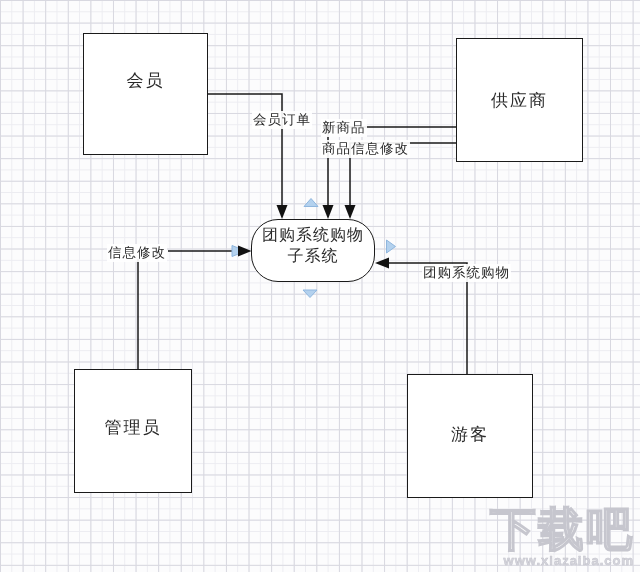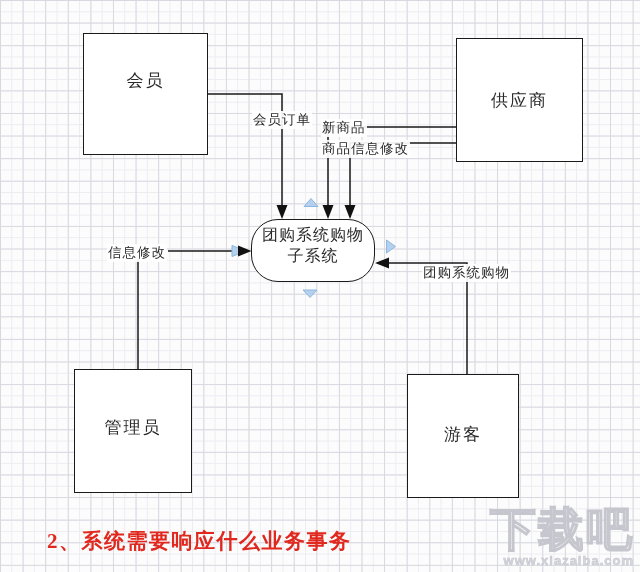--- a/index.html
+++ b/index.html
@@ -16,21 +16,21 @@
   }
   svg.connectors{position:absolute;left:0;top:0;z-index:1;}
   .node{
     position:absolute;z-index:3;background:#fff;border:1.5px solid #1a1a1a;
     display:flex;align-items:center;justify-content:center;
     box-sizing:border-box;font-size:17px;color:#2a2a2a;letter-spacing:2px;
   }
   .node-member{left:83px;top:33px;width:125px;height:122px;padding-bottom:28px;}
   .node-supplier{left:456px;top:38px;width:127px;height:124px;}
   .node-admin{left:74px;top:369px;width:118px;height:124px;padding-bottom:8px;}
-  .node-visitor{left:407px;top:374px;width:112px;height:124px;padding-bottom:4px;}
+  .node-visitor{left:407px;top:374px;width:126px;height:124px;padding-bottom:4px;}
   .node-system{
     left:251px;top:219px;width:124px;height:63px;border-radius:27px;
     flex-direction:column;font-size:16px;line-height:21px;letter-spacing:1px;
     text-align:center;padding-bottom:12px;
   }
   .edge-label{
     position:absolute;z-index:2;background:rgba(255,255,255,0.92);
     font-size:13.5px;color:#2a2a2a;white-space:nowrap;padding:0 1px;letter-spacing:1px;
   }
   .lbl-member-order{left:252px;top:111px;}
@@ -108,20 +108,19 @@
     <span>管理员</span>
   </div>
   <div class="node node-visitor">
     <span>游客</span>
   </div>
   <div class="node node-system">
     <span>团购系统购物</span>
     <span>子系统</span>
   </div>
 
-  <div class="caption">2、系统需要响应什么业务事务</div>
 
   <div class="watermark">
     <div class="watermark-logo">下载吧</div>
     <div class="watermark-url">www.xiazaiba.com</div>
   </div>
 
 </div>
 
 </body></html>

